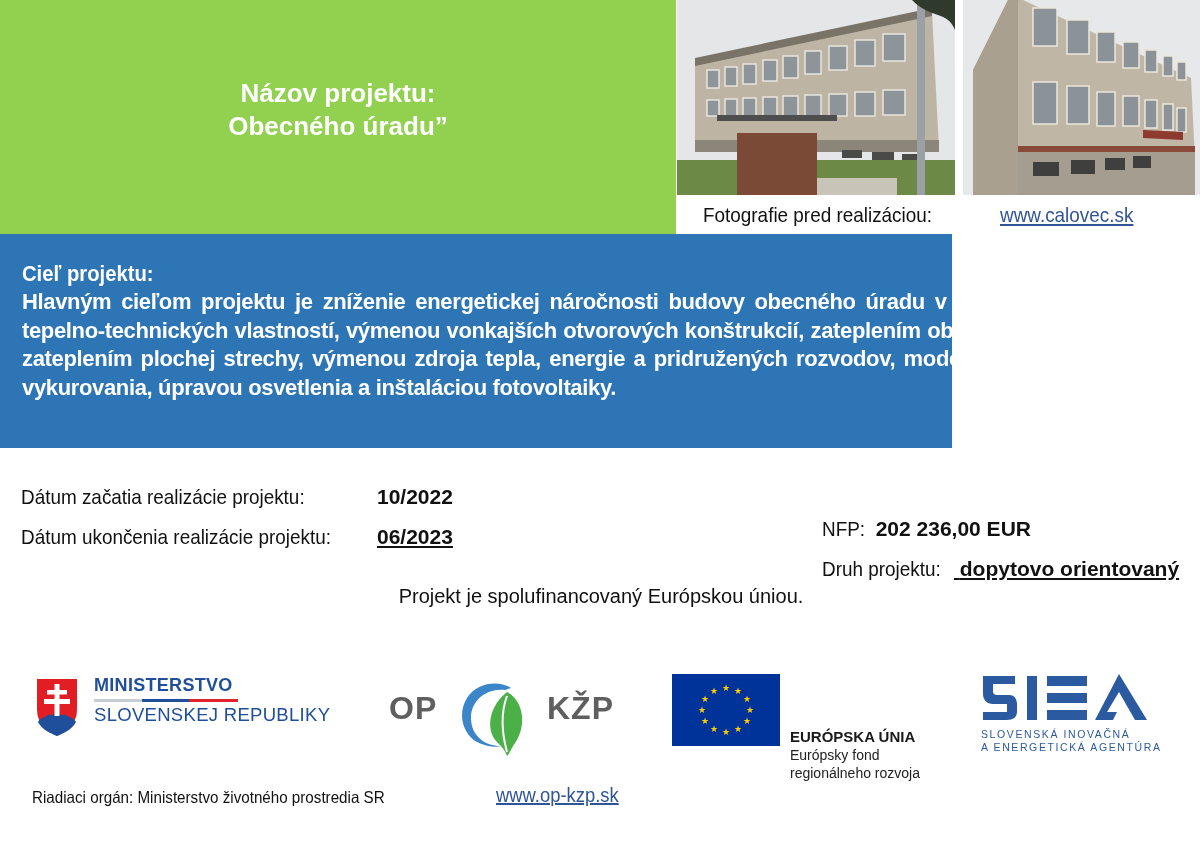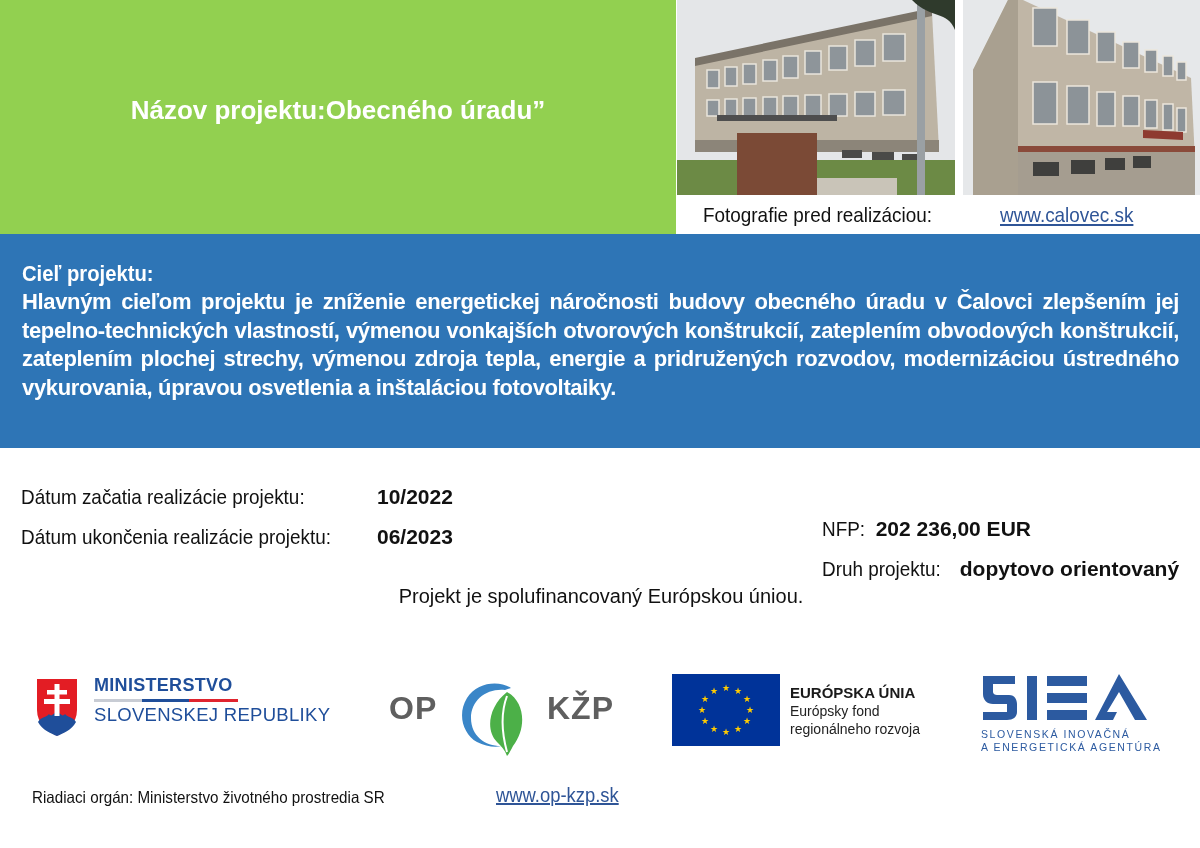--- a/index.html
+++ b/index.html
@@ -3,21 +3,21 @@
   <meta charset="utf-8">
   <style>
     * { margin: 0; padding: 0; box-sizing: border-box; }
     html, body { width: 1200px; height: 848px; background: #ffffff; overflow: hidden; }
     body { position: relative; font-family: "Liberation Sans", sans-serif; color: #111; }
 
     
     .green-panel {
       position: absolute; left: 0; top: 0; width: 676px; height: 234px;
       background: #92d050;
-      display: flex; flex-direction: row; align-items: center; justify-content: center;
+      display: flex; flex-direction: column; align-items: center; justify-content: center;
       color: #ffffff; font-weight: bold; font-size: 26px; line-height: 33px; text-align: center;
       padding-bottom: 14px;
     }
     .green-panel div { white-space: nowrap; }
 
     .photo {
       position: absolute; top: 0; height: 195px; overflow: hidden;
       background: linear-gradient(180deg, #e6e8ea 0%, #dfe2e4 22%, #b9b1a3 23%, #b7b0a2 60%, #8c8375 75%, #6d6d5a 88%, #5d7b3c 100%);
     }
     .photo-left { left: 677px; width: 278px; }
@@ -33,36 +33,36 @@
       position: absolute; left: 27px; top: 8px; font-size: 21px; color: #111;
       transform: scaleX(0.9); transform-origin: left center; white-space: nowrap;
     }
     .photo-link {
       position: absolute; left: 324px; top: 8px; font-size: 21px; color: #2f5597;
       text-decoration: underline; transform: scaleX(0.9); transform-origin: left center; white-space: nowrap;
     }
 
     
     .blue-band {
-      position: absolute; left: 0; top: 234px; width: 1200px; height: 214px;
+      position: absolute; left: 0; top: 234px; width: 952px; height: 214px;
       background: #2e75b6; color: #ffffff; font-weight: bold;
       padding: 26px 24px 0 22px;
     }
     .goal-title { font-size: 22px; line-height: 28px; transform: scaleX(0.92); transform-origin: left; white-space: nowrap; }
     .goal-text {
       font-size: 22px; line-height: 28.5px; width: 1157px;
       text-align: justify; text-align-last: left; letter-spacing: -0.35px;
     }
 
     
     .info { position: absolute; font-size: 21px; line-height: 26px; white-space: nowrap; color: #111; }
     .info .lbl { display: inline-block; transform: scaleX(0.9); transform-origin: left; }
     .info b { font-weight: bold; }
     .row1 { top: 484px; }
-    .row2 { top: 524px; }
+    .row2 { top: 524px; text-decoration: underline; }
     .left-label { left: 21px; }
     .left-value { left: 377px; font-weight: bold; }
     .right-col { left: 822px; margin-top: 32px; }
 
     .cofin {
       position: absolute; left: 0; width: 1200px; top: 585px; text-align: center;
       font-size: 20px; color: #111; padding-left: 2px;
     }
 
     
@@ -78,21 +78,21 @@
       background: linear-gradient(90deg, #c8ccd4 0%, #c8ccd4 33%, #1f4e9a 33%, #1f4e9a 66%, #e0242e 66%, #e0242e 100%); }
     .ministry-l2 { position: absolute; left: 64px; top: 36px; }
 
     .opkzp-op, .opkzp-kzp { position: absolute; top: 22px; font-size: 32px; font-weight: bold; color: #5f5f5f; letter-spacing: 1px; }
     .opkzp-op { left: 4px; }
     .opkzp-kzp { left: 162px; }
     .opkzp-mark { position: absolute; left: 70px; top: 8px; width: 80px; height: 80px; }
 
     .eu-flag { position: absolute; left: 2px; top: 6px; width: 108px; height: 72px; background: #003399; }
     .eu-text { position: absolute; left: 120px; top: 16px; color: #222; font-size: 14px; line-height: 18px; white-space: nowrap; }
-    .eu-text .t1 { font-weight: bold; font-size: 15px; color: #1a1a1a; }
+    .eu-text .t1 { font-weight: bold; font-size: 15px; color: #1a1a1a; margin-top: 44px; }
 
     .siea-mark { position: absolute; left: 4px; top: 4px; width: 170px; height: 50px; }
     .siea-sub { position: absolute; left: 6px; top: 60px; color: #2c5aa0; font-size: 10.5px; letter-spacing: 1.6px; line-height: 13px; white-space: nowrap; }
 
     
     .footer-text { position: absolute; left: 32px; top: 788px; font-size: 16.5px; color: #111; white-space: nowrap; transform: scaleX(0.92); transform-origin: left; }
     .footer-link { position: absolute; left: 496px; top: 784px; font-size: 20px; color: #2f5597; text-decoration: underline; white-space: nowrap; transform: scaleX(0.92); transform-origin: left; }
   </style>
 </head>
 <body>

